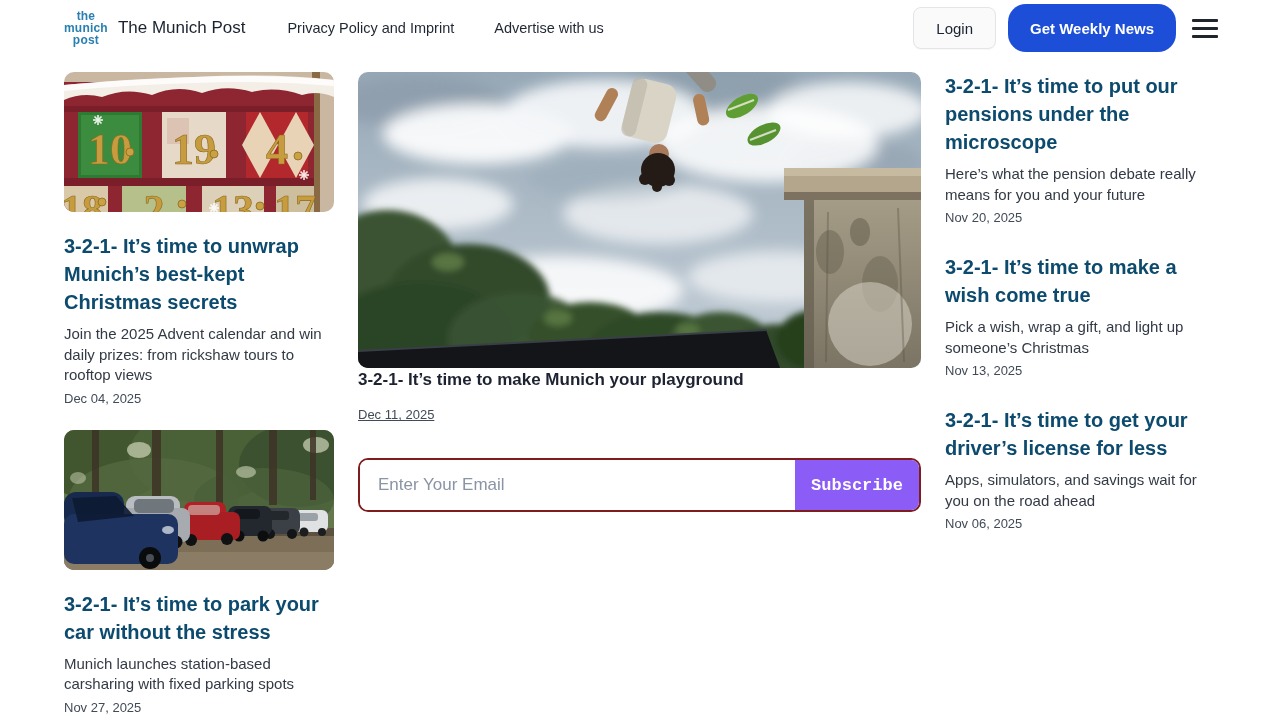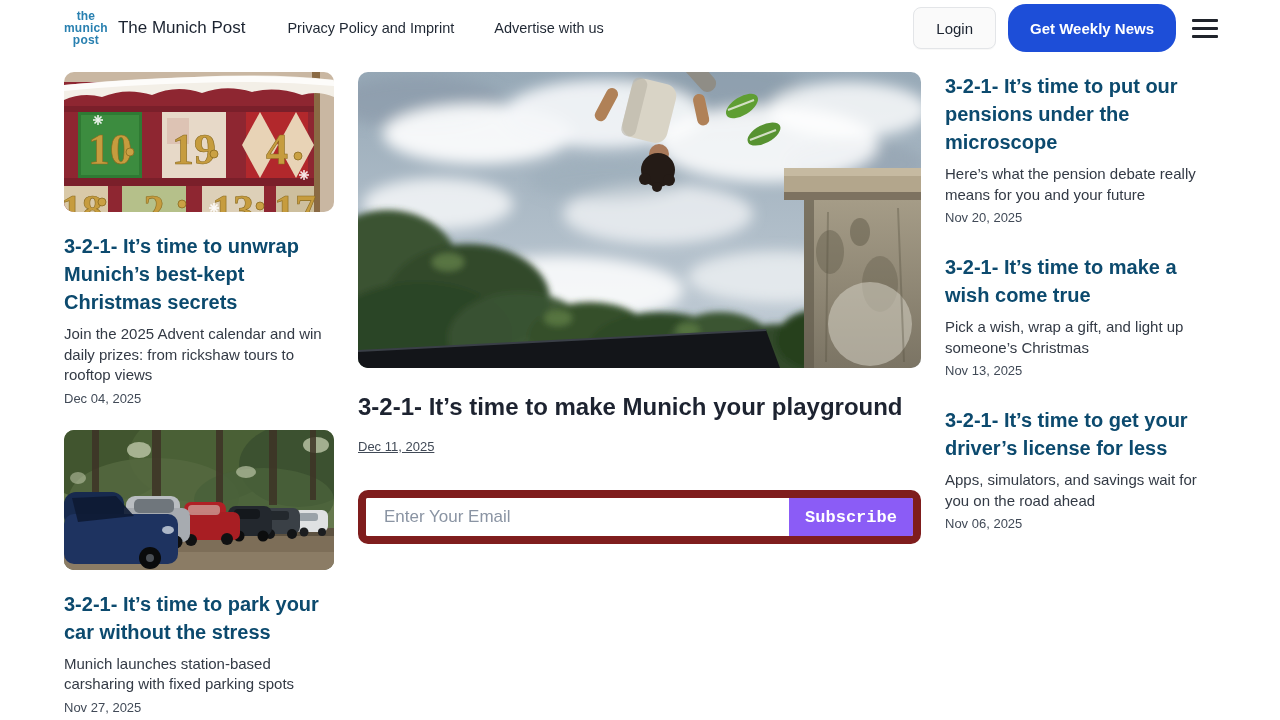--- a/index.html
+++ b/index.html
@@ -32,33 +32,33 @@
   .hamburger { margin-left:16px; width:26px; cursor:pointer; display:flex; flex-direction:column; gap:5px; }
   .hamburger span { display:block; height:3px; background:#20242b; border-radius:1px; }
 
   
   .main {
     display:grid; grid-template-columns:270px 563px 1fr;
     column-gap:24px; padding:16px 69px 0 64px;
   }
   .thumb { border-radius:10px; overflow:hidden; line-height:0; cursor:pointer; }
   .title-sm { font-size:20px; font-weight:700; line-height:1.4; color:#0c4a6e; margin-top:20px; cursor:pointer; }
-  .title-lg { font-size:24px; font-weight:700; line-height:1.38; color:#1d2330; margin-top:22px; cursor:pointer; }
+  .title-lg { font-size:17px; font-weight:700; line-height:1.38; color:#1d2330; cursor:pointer; }
   .desc-sm  { font-size:15px; line-height:1.37; color:#333a45; margin-top:8px; }
   .desc-lg  { font-size:17px; line-height:1.6;  color:#333a45; margin-top:8px; }
   .date     { font-size:13px; color:#414a57; margin-top:5px; }
   .date-lg  { font-size:13px; color:#414a57; margin-top:16px;text-decoration:underline; }
   .card + .card { margin-top:24px; }
   .right-col .card + .card { margin-top:28px; }
   .right-col .title-sm { margin-top:0; }
 
   
   .newsletter {
     margin-top:36px; display:flex; height:54px;
-    border:8px solid #7f1d1d; border-radius:10px; overflow:hidden; background:#fff;
+    border:2px solid #7f1d1d; border-radius:10px; overflow:hidden; background:#fff;
   }
   .newsletter input {
     flex:1; border:none; outline:none; padding:0 18px; font-size:17px;
     font-family:"Liberation Sans", sans-serif; color:#30363f;
   }
   .newsletter input::placeholder { color:#8a94a3; }
   .newsletter button {
     width:124px; background:#8b5cf6; color:#fff; border:none; font-size:17px;
     font-weight:600; cursor:pointer; font-family:Liberation Mono, monospace;margin-left:40px;
   }

